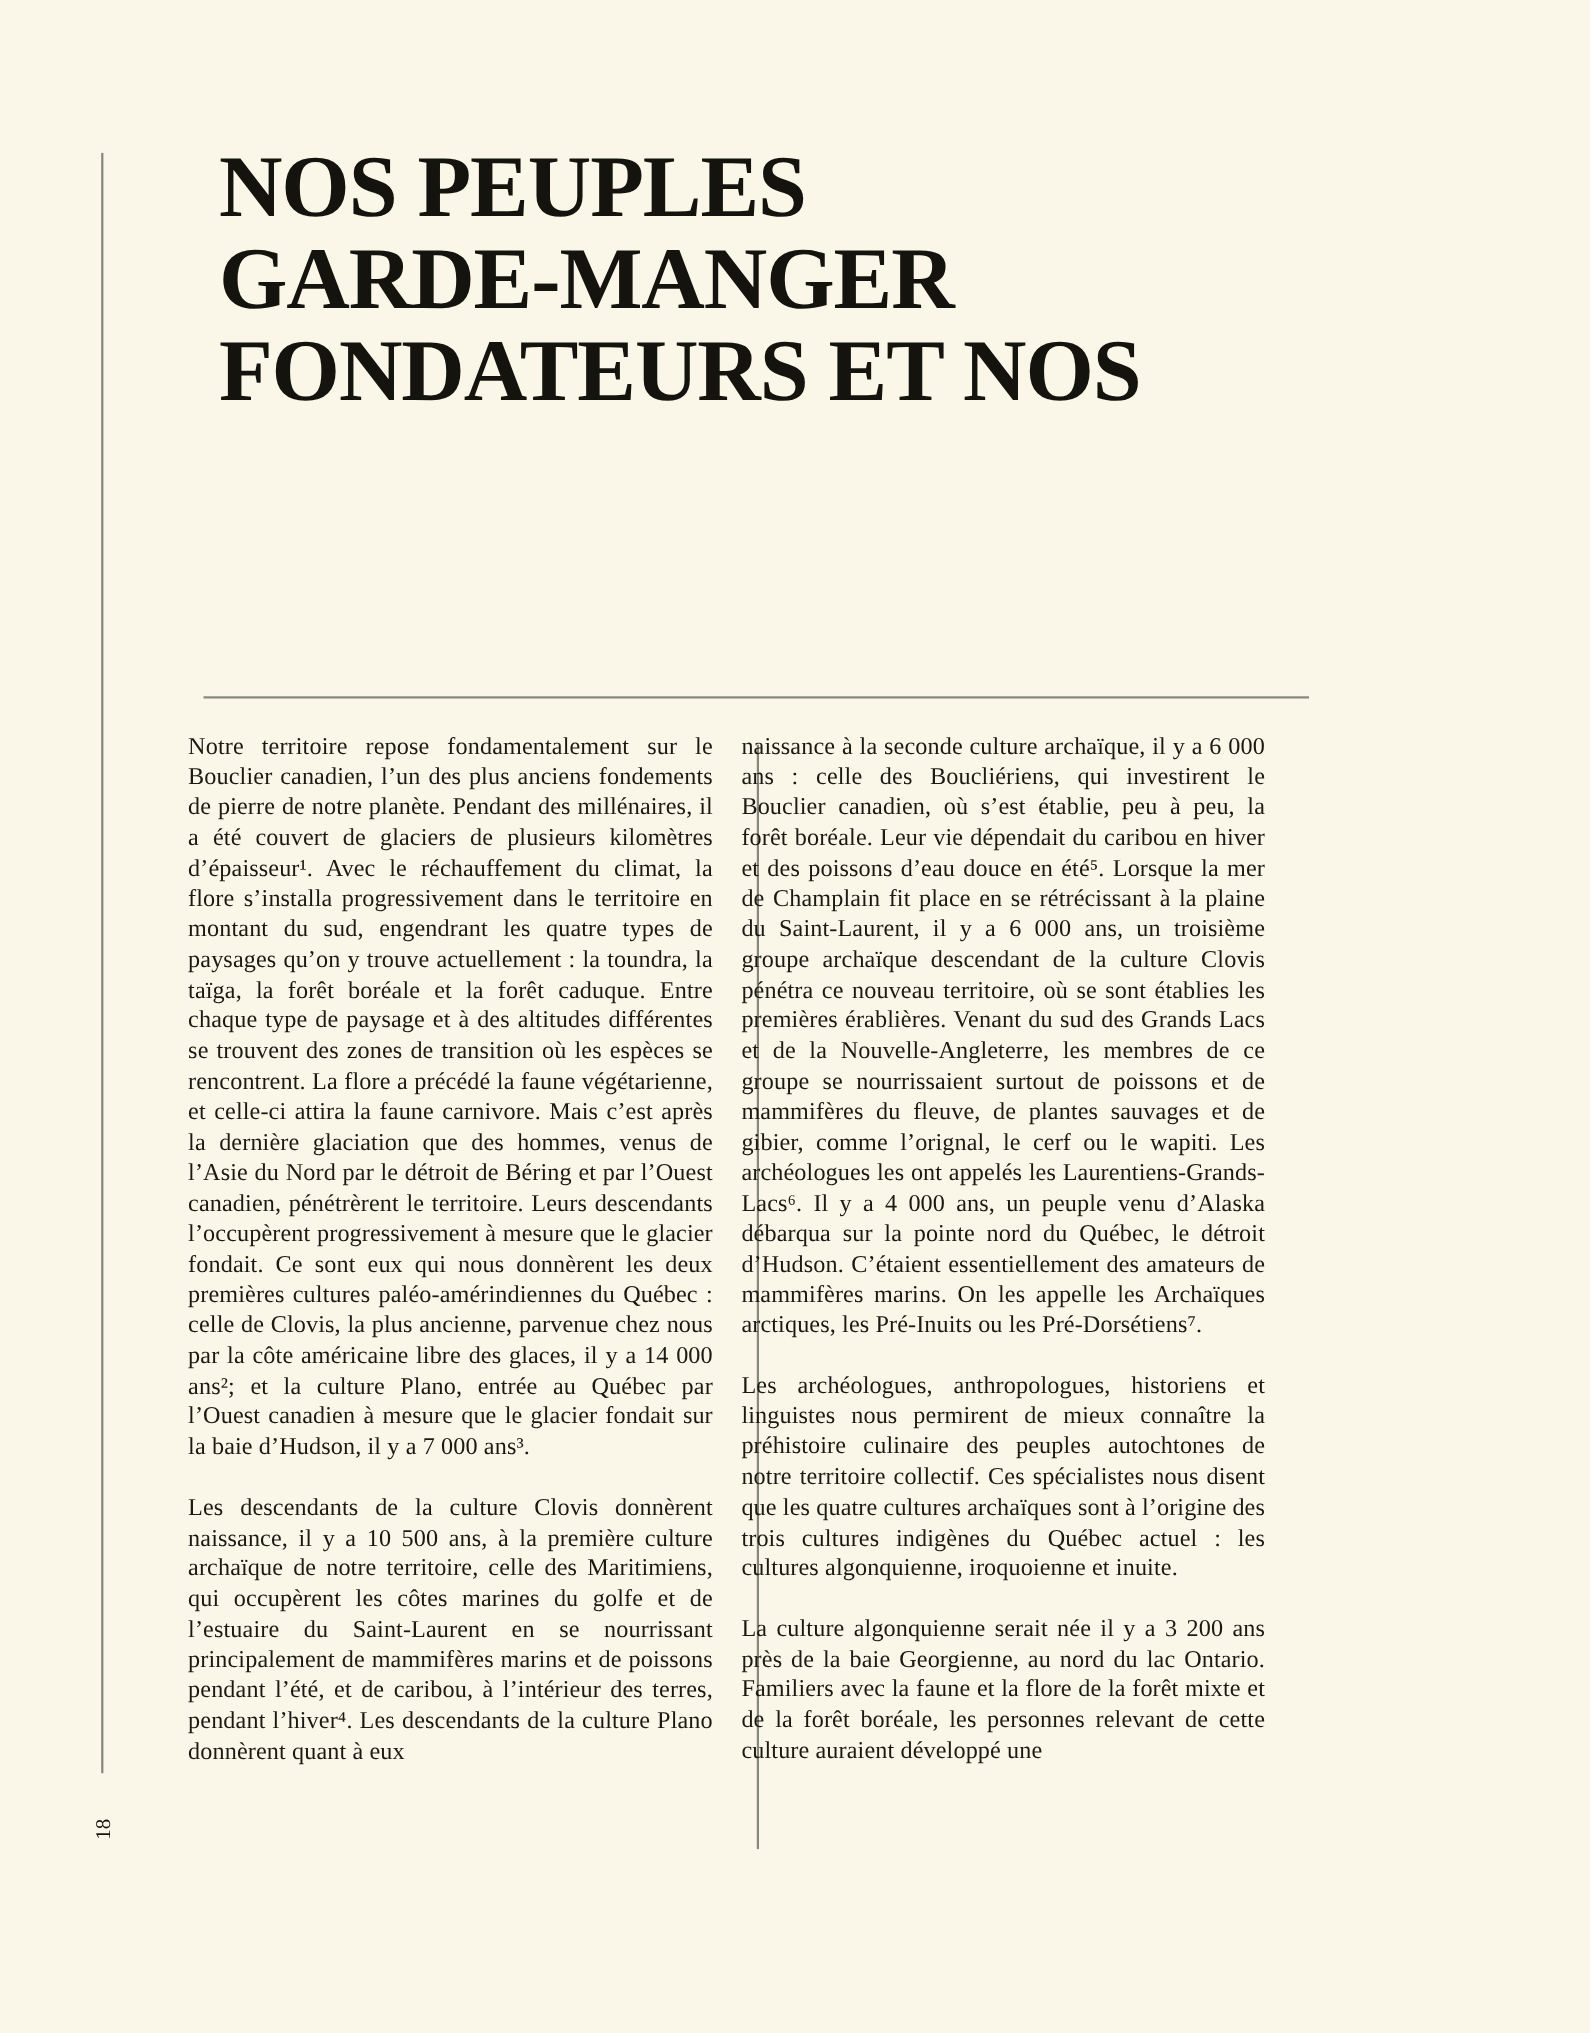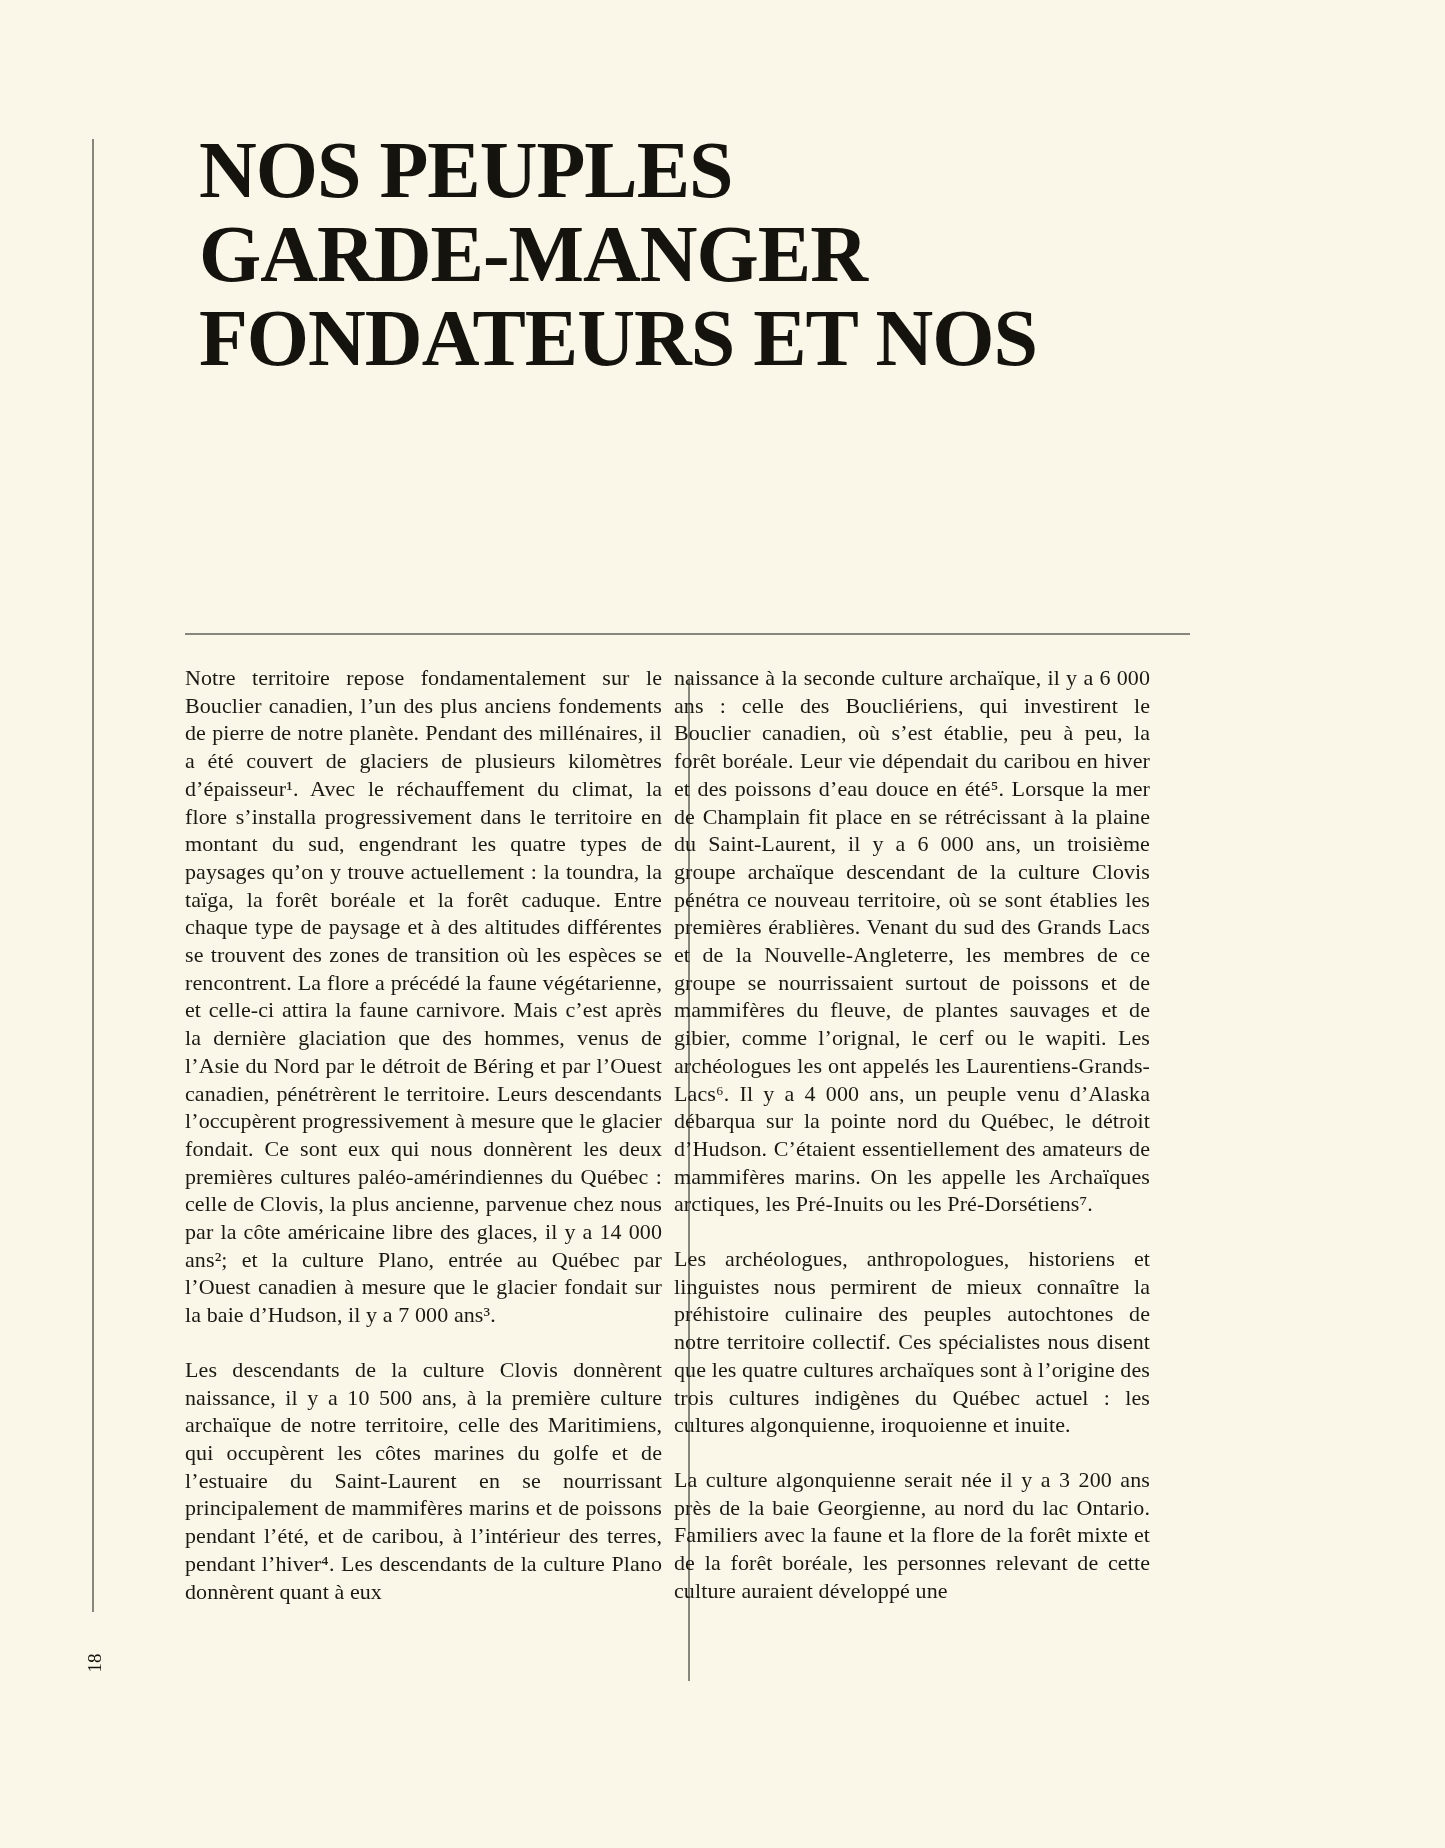--- a/index.html
+++ b/index.html
@@ -35,21 +35,21 @@
   .col{
     position:absolute;top:664px;
     text-align:justify;
     font-size:22px;line-height:27.7px;
     letter-spacing:0.1px;
     color:#1b1913;
     hyphens:auto;
     -webkit-hyphens:auto;
   }
   .col p{margin:0 0 27px 0;}
-  .col-left{left:185px;width:477px;}
+  .col-left{left:171px;width:477px;}
   .col-right{left:674px;width:476px;}
   .page-number{
     position:absolute;left:73px;top:1652px;width:44px;
     text-align:center;
     font-size:19px;
     color:#17150f;
     transform:rotate(-90deg);
   }
 </style>
 </head>

